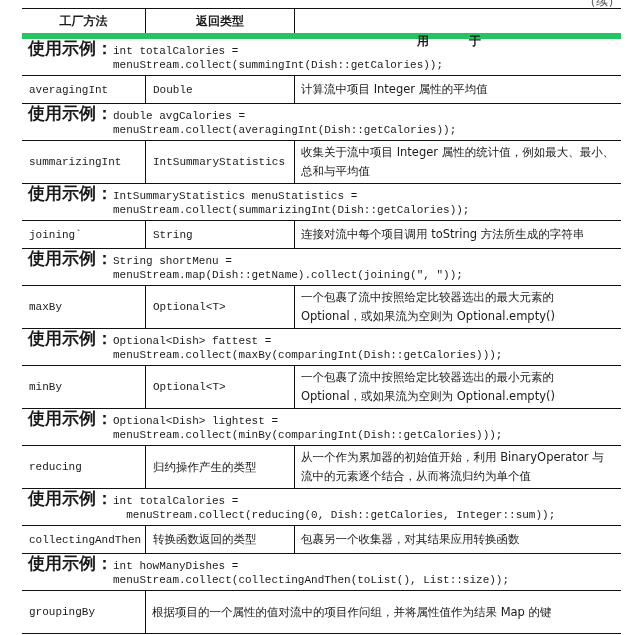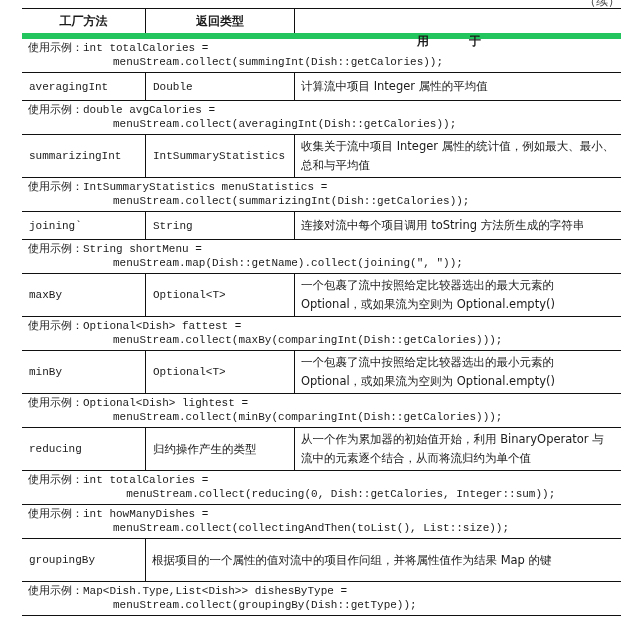--- a/index.html
+++ b/index.html
@@ -16,21 +16,21 @@
   .hdr .c3 span { letter-spacing: 18px; margin-top: 41px; }
   .row { display: flex; border-bottom: 1px solid #111; }
   .row > div { display: flex; align-items: center; box-sizing: border-box; }
   .row .c1, .row .c2 { padding-left: 7px; text-align: right; }
   .row .c3 { padding: 2px 6px; font-size: 11.5px; line-height: 19px; }
   .mono { font-family: "Liberation Mono", "DejaVu Sans Mono", monospace; font-size: 11px; }
   .row .c2.cn { font-size: 11.5px; }
   .r1 { height: 27px; }
   .r2 { height: 42px; }
   .ex { border-bottom: 1.5px solid #111; padding: 2px 6px 3px 6px; font-size: 11px; line-height: 14px; }
-  .ex .lbl { font-weight: normal; font-size: 11px; }
+  .ex .lbl { font-weight: bold; font-size: 17px; }
   .ex .code { font-family: "Liberation Mono", "DejaVu Sans Mono", monospace; font-size: 11px; white-space: pre; }
   .ex .l2 { padding-left: 85px; }
 </style>
 </head>
 <body>
 
 <div class="cont">（续）</div>
 
 <div class="tbl">
   <div class="hdr">
@@ -99,20 +99,25 @@
   <div class="row r2">
     <div class="c1 mono">reducing</div>
     <div class="c2 cn">归约操作产生的类型</div>
     <div class="c3">从一个作为累加器的初始值开始，利用 BinaryOperator 与流中的元素逐个结合，从而将流归约为单个值</div>
   </div>
   <div class="ex">
     <div><span class="lbl">使用示例：</span><span class="code">int totalCalories =</span></div>
     <div class="code l2">  menuStream.collect(reducing(0, Dish::getCalories, Integer::sum));</div>
   </div>
 
+  <div class="row r1">
+    <div class="c1 mono">collectingAndThen</div>
+    <div class="c2 cn">转换函数返回的类型</div>
+    <div class="c3">包裹另一个收集器，对其结果应用转换函数</div>
+  </div>
   <div class="ex">
     <div><span class="lbl">使用示例：</span><span class="code">int howManyDishes =</span></div>
     <div class="code l2">menuStream.collect(collectingAndThen(toList(), List::size));</div>
   </div>
 
   <div class="row r2">
     <div class="c1 mono">groupingBy</div>
     <div class="c3">根据项目的一个属性的值对流中的项目作问组，并将属性值作为结果 Map 的键</div>
   </div>
   <div class="ex">

